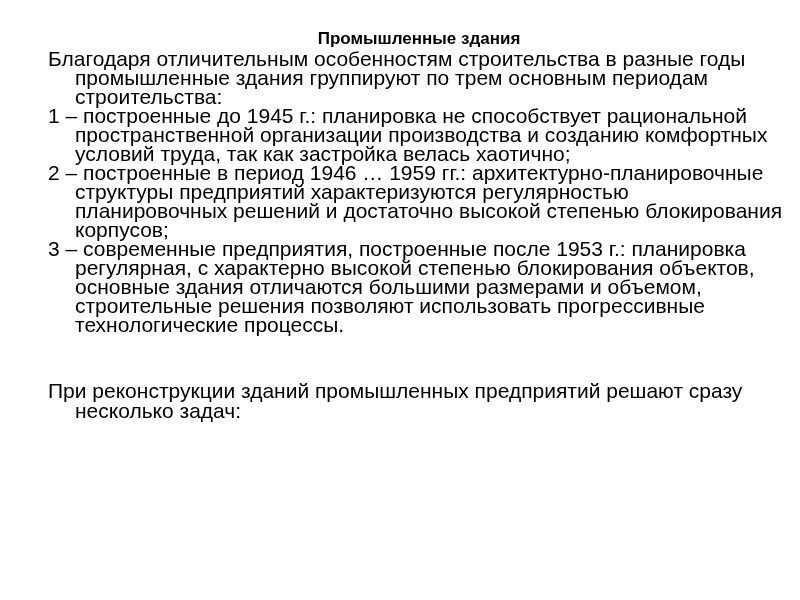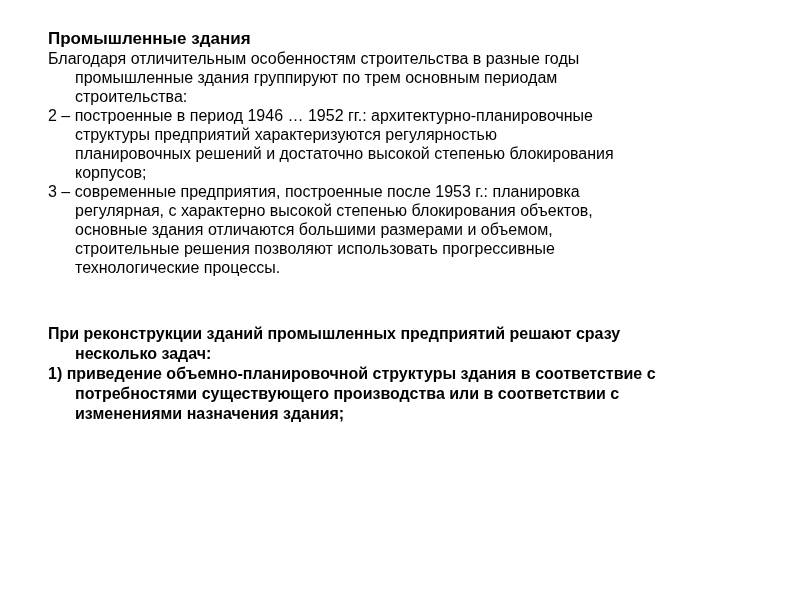--- a/index.html
+++ b/index.html
@@ -25,62 +25,62 @@
     left: 48px;
     top: 29px;
     width: 742px;
   }
   .title {
     font-size: 17px;
     font-weight: bold;
     line-height: 19px;
     margin: 0 0 1px 0;
     white-space: pre-line;
+    text-align: center;
   }
   .para {
-    font-size: 16px;
+    font-size: 21px;
     line-height: 19px;
     margin: 0;
     padding-left: 27px;
     text-indent: -27px;
     white-space: pre-line;
   }
   .block-reconstruction {
     margin-top: 47px;
   }
   .block-reconstruction .para {
     line-height: 20px;
-    font-weight: bold;
   }
 </style>
 </head>
 <body>
 
 <div class="slide">
   <div class="content">
 
     <h1 class="title">Промышленные здания</h1>
 
     <div class="block-periods">
       <p class="para">Благодаря отличительным особенностям строительства в разные годы
 промышленные здания группируют по трем основным периодам
 строительства:</p>
-      <p class="para">2 – построенные в период 1946 … 1952 гг.: архитектурно-планировочные
+      <p class="para">1 – построенные до 1945 г.: планировка не способствует рациональной
+пространственной организации производства и созданию комфортных
+условий труда, так как застройка велась хаотично;</p>
+      <p class="para">2 – построенные в период 1946 … 1959 гг.: архитектурно-планировочные
 структуры предприятий характеризуются регулярностью
 планировочных решений и достаточно высокой степенью блокирования
 корпусов;</p>
       <p class="para">3 – современные предприятия, построенные после 1953 г.: планировка
 регулярная, с характерно высокой степенью блокирования объектов,
 основные здания отличаются большими размерами и объемом,
 строительные решения позволяют использовать прогрессивные
 технологические процессы.</p>
     </div>
 
     <div class="block-reconstruction">
       <p class="para">При реконструкции зданий промышленных предприятий решают сразу
 несколько задач:</p>
-      <p class="para">1) приведение объемно-планировочной структуры здания в соответствие с
-потребностями существующего производства или в соответствии с
-изменениями назначения здания;</p>
     </div>
 
   </div>
 </div>
 
 </body></html>

